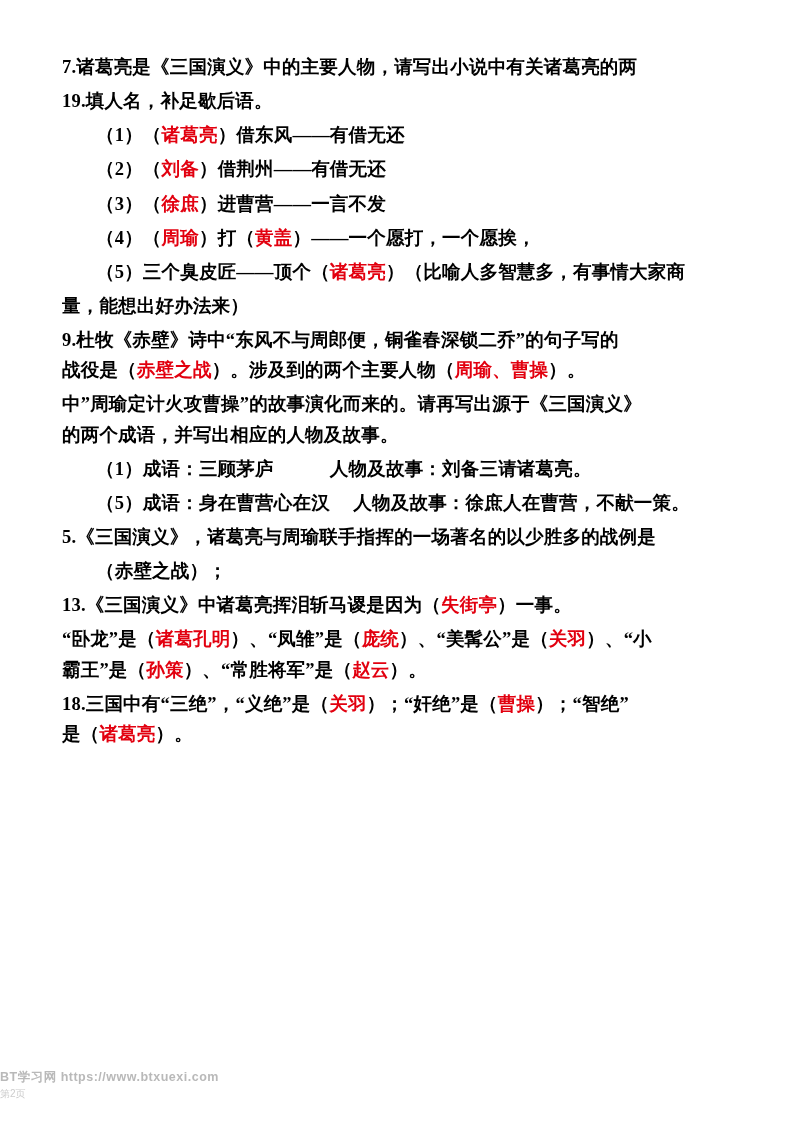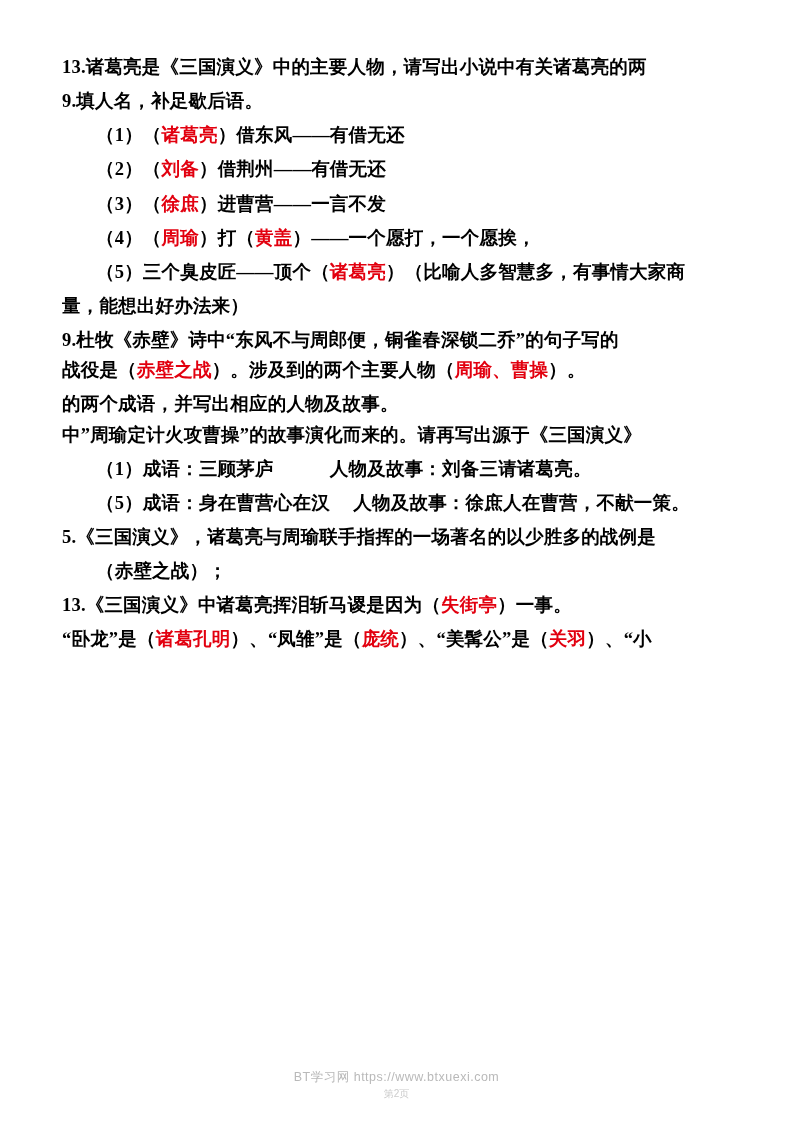--- a/index.html
+++ b/index.html
@@ -45,47 +45,46 @@
     font-weight: bold;
   }
   .bold {
     font-weight: bold;
   }
   .footer {
     position: absolute;
     left: 0;
     bottom: 36px;
     width: 100%;
-    text-align: center;
     font-size: 12.5px;
     color: #b9b9b9;
     font-family: "Liberation Sans", sans-serif;
     letter-spacing: 0.5px;
+    font-weight: bold;
   }
   .pagenum {
     position: absolute;
     left: 0;
     bottom: 21px;
     width: 100%;
-    text-align: center;
     font-size: 10px;
     color: #cccccc;
     font-family: "Liberation Sans", sans-serif;
   }
 </style>
 </head>
 <body>
 
 <div class="page">
   <div id="content">
       <div class="blk">
-        <div class="line"><span class="bold">13.诸葛亮是《三国演义》中的主要人物，请写出小说中有关诸葛亮的两</span></div>
+        <div class="line"><span class="bold">7.诸葛亮是《三国演义》中的主要人物，请写出小说中有关诸葛亮的两</span></div>
       </div>
       <div class="blk">
-        <div class="line"><span class="bold">9.填人名，补足歇后语。</span></div>
+        <div class="line"><span class="bold">19.填人名，补足歇后语。</span></div>
       </div>
       <div class="blk indent">
         <div class="line"><span class="bold">（1）（</span><span class="red">诸葛亮</span><span class="bold">）借东风——有借无还</span></div>
       </div>
       <div class="blk indent">
         <div class="line"><span class="bold">（2）（</span><span class="red">刘备</span><span class="bold">）借荆州——有借无还</span></div>
       </div>
       <div class="blk indent">
         <div class="line"><span class="bold">（3）（</span><span class="red">徐庶</span><span class="bold">）进曹营——一言不发</span></div>
       </div>
@@ -96,38 +95,43 @@
         <div class="line"><span class="bold">（5）三个臭皮匠——顶个（</span><span class="red">诸葛亮</span><span class="bold">）（比喻人多智慧多，有事情大家商</span></div>
       </div>
       <div class="blk">
         <div class="line"><span class="bold">量，能想出好办法来）</span></div>
       </div>
       <div class="blk">
         <div class="line"><span class="bold">9.杜牧《赤壁》诗中“东风不与周郎便，铜雀春深锁二乔”的句子写的</span></div>
         <div class="line"><span class="bold">战役是（</span><span class="red">赤壁之战</span><span class="bold">）。涉及到的两个主要人物（</span><span class="red">周瑜、曹操</span><span class="bold">）。</span></div>
       </div>
       <div class="blk">
+        <div class="line"><span class="bold">中”周瑜定计火攻曹操”的故事演化而来的。请再写出源于《三国演义》</span></div>
         <div class="line"><span class="bold">的两个成语，并写出相应的人物及故事。</span></div>
-        <div class="line"><span class="bold">中”周瑜定计火攻曹操”的故事演化而来的。请再写出源于《三国演义》</span></div>
       </div>
       <div class="blk indent">
         <div class="line"><span class="bold">（1）成语：三顾茅庐　　　人物及故事：刘备三请诸葛亮。</span></div>
       </div>
       <div class="blk indent">
         <div class="line"><span class="bold">（5）成语：身在曹营心在汉　 人物及故事：徐庶人在曹营，不献一策。</span></div>
       </div>
       <div class="blk">
         <div class="line"><span class="bold">5.《三国演义》，诸葛亮与周瑜联手指挥的一场著名的以少胜多的战例是</span></div>
       </div>
       <div class="blk indent">
         <div class="line"><span class="bold">（赤壁之战）；</span></div>
       </div>
       <div class="blk">
         <div class="line"><span class="bold">13.《三国演义》中诸葛亮挥泪斩马谡是因为（</span><span class="red">失街亭</span><span class="bold">）一事。</span></div>
       </div>
       <div class="blk">
         <div class="line"><span class="bold">“卧龙”是（</span><span class="red">诸葛孔明</span><span class="bold">）、“凤雏”是（</span><span class="red">庞统</span><span class="bold">）、“美髯公”是（</span><span class="red">关羽</span><span class="bold">）、“小</span></div>
+        <div class="line"><span class="bold">霸王”是（</span><span class="red">孙策</span><span class="bold">）、“常胜将军”是（</span><span class="red">赵云</span><span class="bold">）。</span></div>
+      </div>
+      <div class="blk">
+        <div class="line"><span class="bold">18.三国中有“三绝”，“义绝”是（</span><span class="red">关羽</span><span class="bold">）；“奸绝”是（</span><span class="red">曹操</span><span class="bold">）；“智绝”</span></div>
+        <div class="line"><span class="bold">是（</span><span class="red">诸葛亮</span><span class="bold">）。</span></div>
       </div>
     </div>
 </div>
 
 <div class="footer">BT学习网 https://www.btxuexi.com</div>
 <div class="pagenum">第2页</div>
 
 </body></html>

